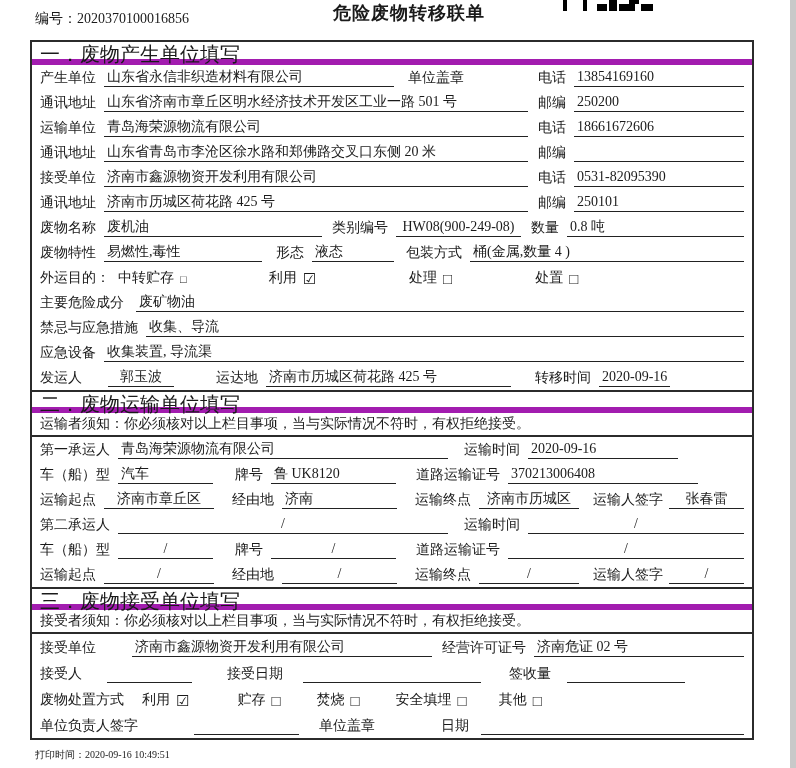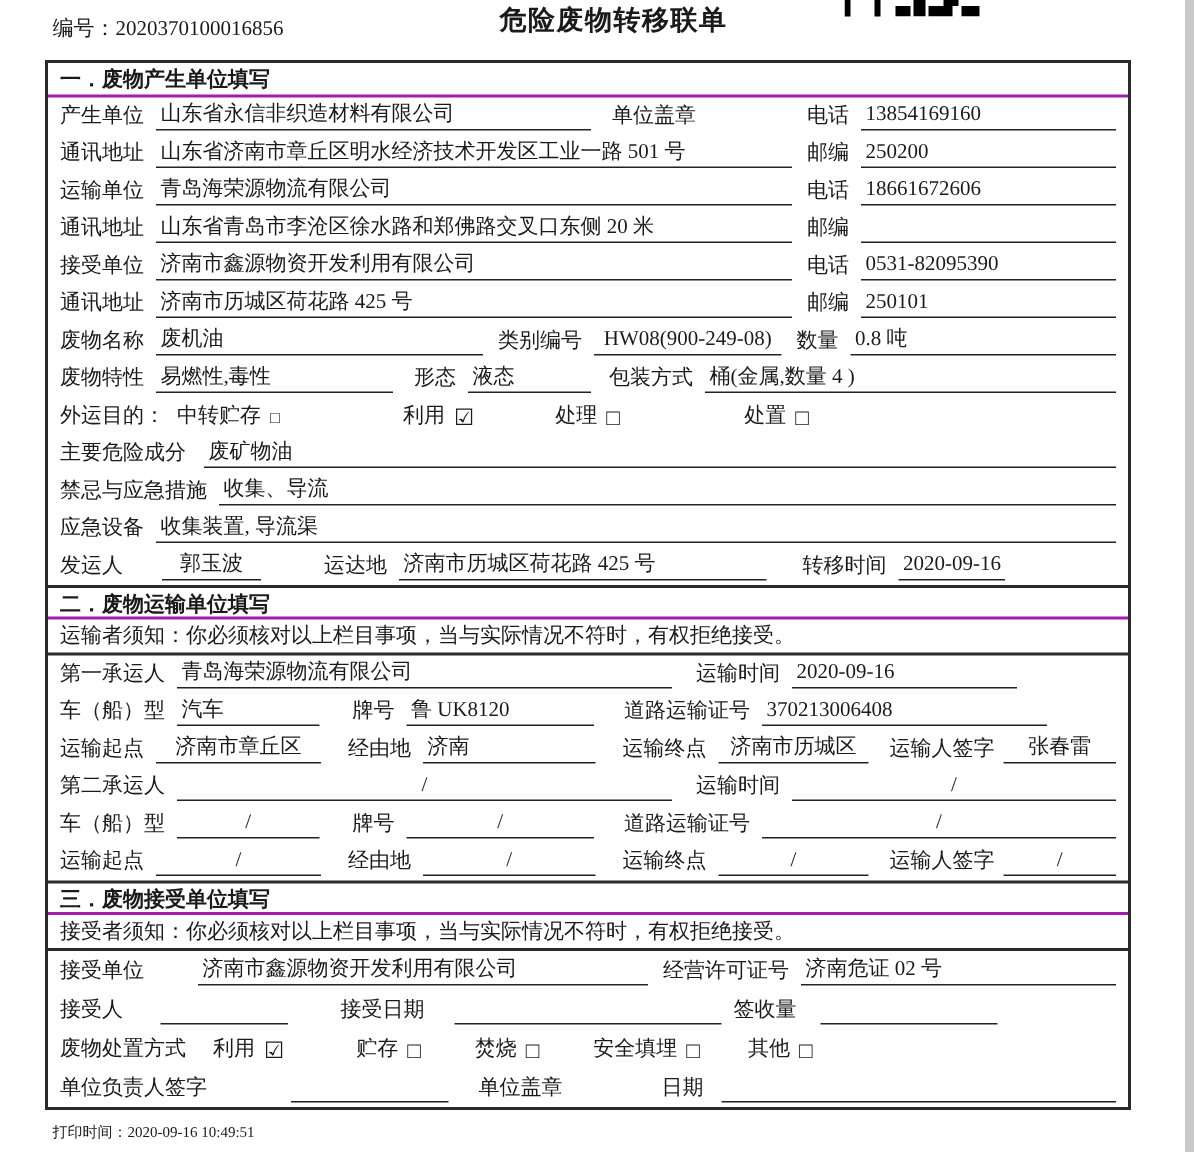--- a/index.html
+++ b/index.html
@@ -10,21 +10,21 @@
   .doc-title{position:absolute;left:333px;top:1px;font-size:18px;font-weight:bold;letter-spacing:1px;white-space:nowrap;}
   .qr{position:absolute;left:563px;top:0;width:92px;height:11px;overflow:hidden;}
   .qr i{position:absolute;background:#000;display:block;}
   .qr .q1{left:0;top:-8px;width:16px;height:18px;background:transparent;border:4px solid #000;}
   .qr .q2{left:34px;top:4px;width:10px;height:7px;}
   .qr .q3{left:46px;top:0;width:8px;height:11px;}
   .qr .q4{left:56px;top:4px;width:16px;height:7px;}
   .qr .q5{left:66px;top:0;width:10px;height:4px;}
   .qr .q6{left:78px;top:4px;width:12px;height:7px;}
   .form{position:absolute;left:30px;top:40px;width:724px;border:2px solid #2b2b2b;box-sizing:border-box;background:#fff;}
-  .sec-h{height:23px;border-bottom:2px solid #a21caf;font-weight:bold;font-size:14px;
+  .sec-h{height:23px;border-bottom:6px solid #a21caf;font-weight:normal;font-size:20px;
          padding:3px 8px 0;box-sizing:border-box;line-height:18px;}
   .sec-h.mid{border-top:2px solid #2b2b2b;}
   .notice{height:24px;border-bottom:2px solid #2b2b2b;display:flex;align-items:center;
           padding:0 8px;font-size:14px;box-sizing:border-box;white-space:nowrap;}
   .row{display:flex;align-items:flex-end;height:25px;padding:12px 8px 3px;box-sizing:border-box;
        font-size:14px;line-height:18px;}
   .sec3 .row{height:26px;}
   .lbl{white-space:nowrap;}
   .val{border-bottom:1px solid #222;padding:0 3px;white-space:nowrap;overflow:hidden;
        min-height:18px;box-sizing:border-box;}
@@ -120,21 +120,21 @@
       <span class="lbl" style="margin-left:12px">包装方式</span>
       <span class="val f1" style="margin-left:8px">桶(金属,数量 4 )</span>
     </div>
 
     <div class="row">
       <span class="lbl">外运目的：</span>
       <span class="lbl" style="margin-left:8px">中转贮存</span>
       <span class="cb sm" style="margin-left:6px">□</span>
       <span class="lbl" style="margin-left:82px">利用</span>
       <span class="cb" style="margin-left:6px">☑</span>
-      <span class="lbl" style="margin-left:54px">处理</span>
+      <span class="lbl" style="margin-left:93px">处理</span>
       <span class="cb" style="margin-left:6px">□</span>
       <span class="lbl" style="margin-left:83px">处置</span>
       <span class="cb" style="margin-left:6px">□</span>
     </div>
 
     <div class="row">
       <span class="lbl">主要危险成分</span>
       <span class="val f1" style="margin-left:12px">废矿物油</span>
     </div>
 
@@ -225,21 +225,21 @@
         <span class="val" style="margin-left:36px;width:300px">济南市鑫源物资开发利用有限公司</span>
         <span class="lbl" style="margin-left:10px">经营许可证号</span>
         <span class="val f1" style="margin-left:8px">济南危证 02 号</span>
       </div>
 
       <div class="row">
         <span class="lbl">接受人</span>
         <span class="val" style="margin-left:25px;width:85px"></span>
         <span class="lbl" style="margin-left:35px">接受日期</span>
         <span class="val" style="margin-left:20px;width:178px"></span>
-        <span class="lbl" style="margin-left:8px">签收量</span>
+        <span class="lbl" style="margin-left:28px">签收量</span>
         <span class="val" style="margin-left:16px;width:118px"></span>
         <span class="sp"></span>
       </div>
 
       <div class="row">
         <span class="lbl">废物处置方式</span>
         <span class="lbl" style="margin-left:18px">利用</span>
         <span class="cb" style="margin-left:6px">☑</span>
         <span class="lbl" style="margin-left:48px">贮存</span>
         <span class="cb" style="margin-left:6px">□</span>

